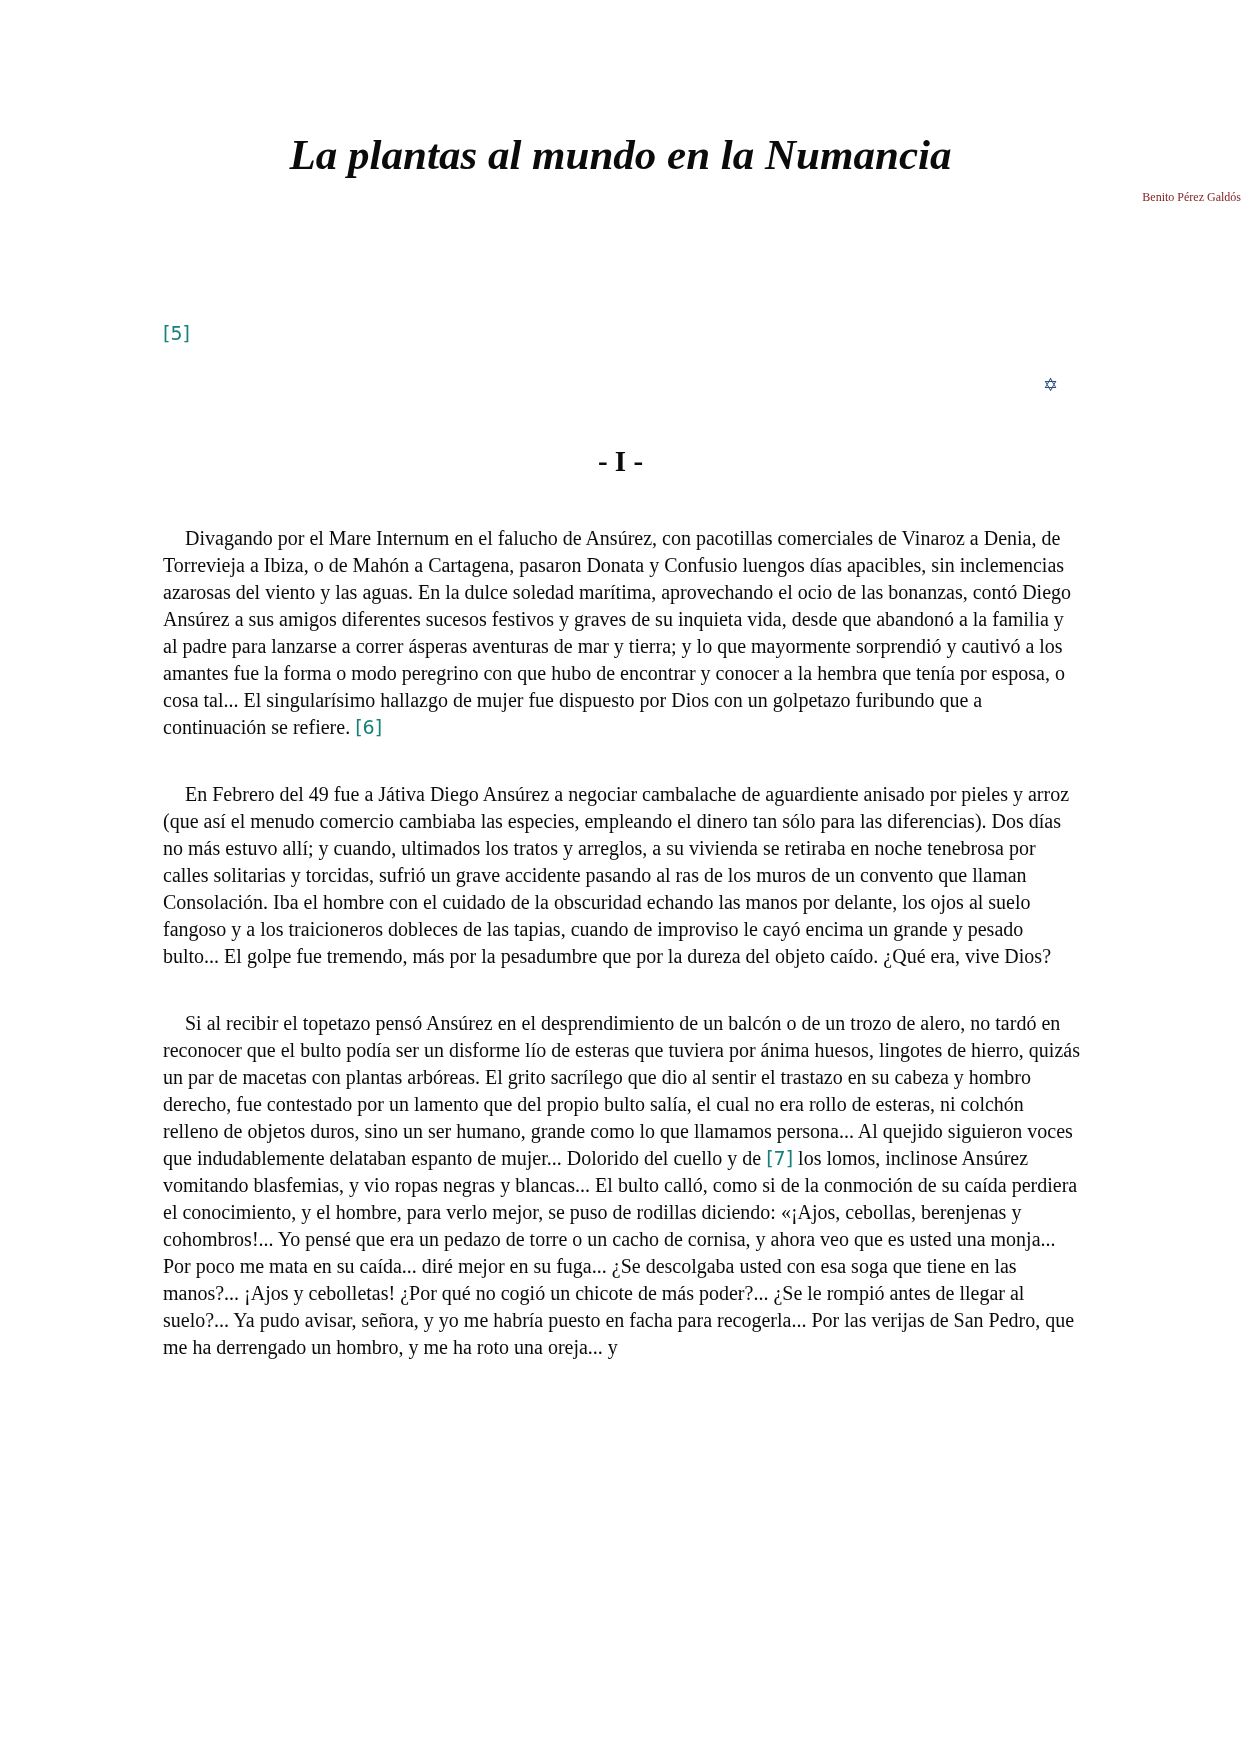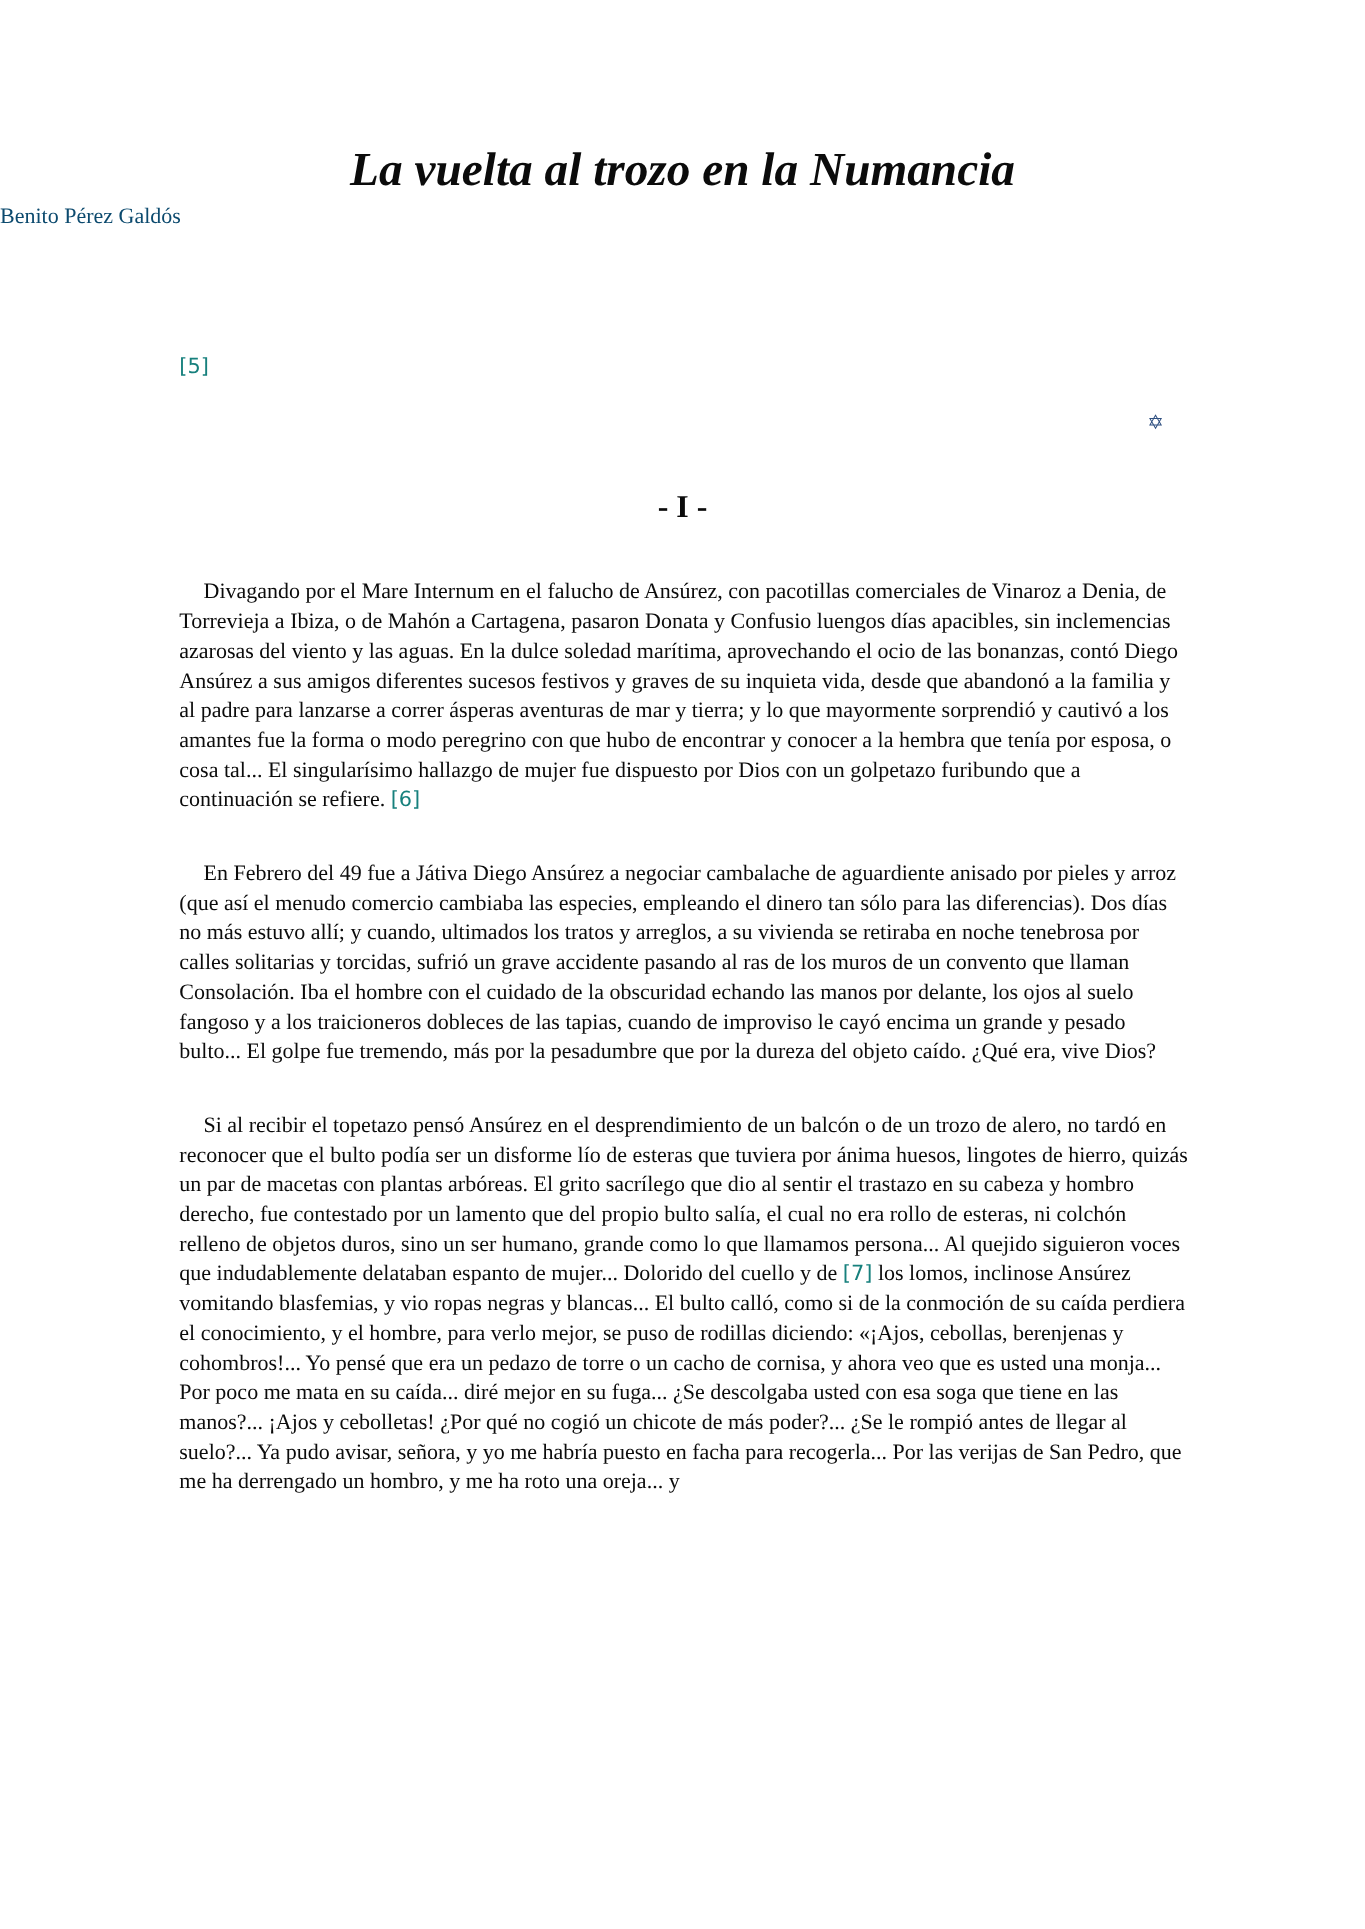--- a/index.html
+++ b/index.html
@@ -26,24 +26,24 @@
     text-align: center;
     font-family: "Liberation Serif", serif;
     font-style: italic;
     font-weight: bold;
     font-size: 43px;
     line-height: 54px;
     color: #0b0b0b;
   }
   .author {
     margin: 2px 0 0 0;
-    text-align: left;
-    font-size: 20px;
+    text-align: right;
+    font-size: 12px;
     line-height: 26px;
-    color: #0c4a6e;
+    color: #7f1d1d;
   }
   .pagenum-row {
     margin: 110px 0 0 163px;
     line-height: 27px;
   }
   .pagenum {
     font-family: "DejaVu Sans", sans-serif;
     font-size: 19px;
     color: var(--marker-color, #17807d);
     cursor: pointer;
@@ -89,21 +89,21 @@
     font-style: normal;
     color: var(--marker-color, #17807d);
     cursor: pointer;
   }
 </style>
 </head>
 <body>
 
 <div class="page">
 
-  <h1 class="title">La vuelta al trozo en la Numancia</h1>
+  <h1 class="title">La plantas al mundo en la Numancia</h1>
 
   <div class="author">Benito Pérez Galdós</div>
 
   <div class="pagenum-row">
     <span class="pagenum">[5]</span>
   </div>
 
   <div class="star-row">
     <span class="star">✡</span>
   </div>

